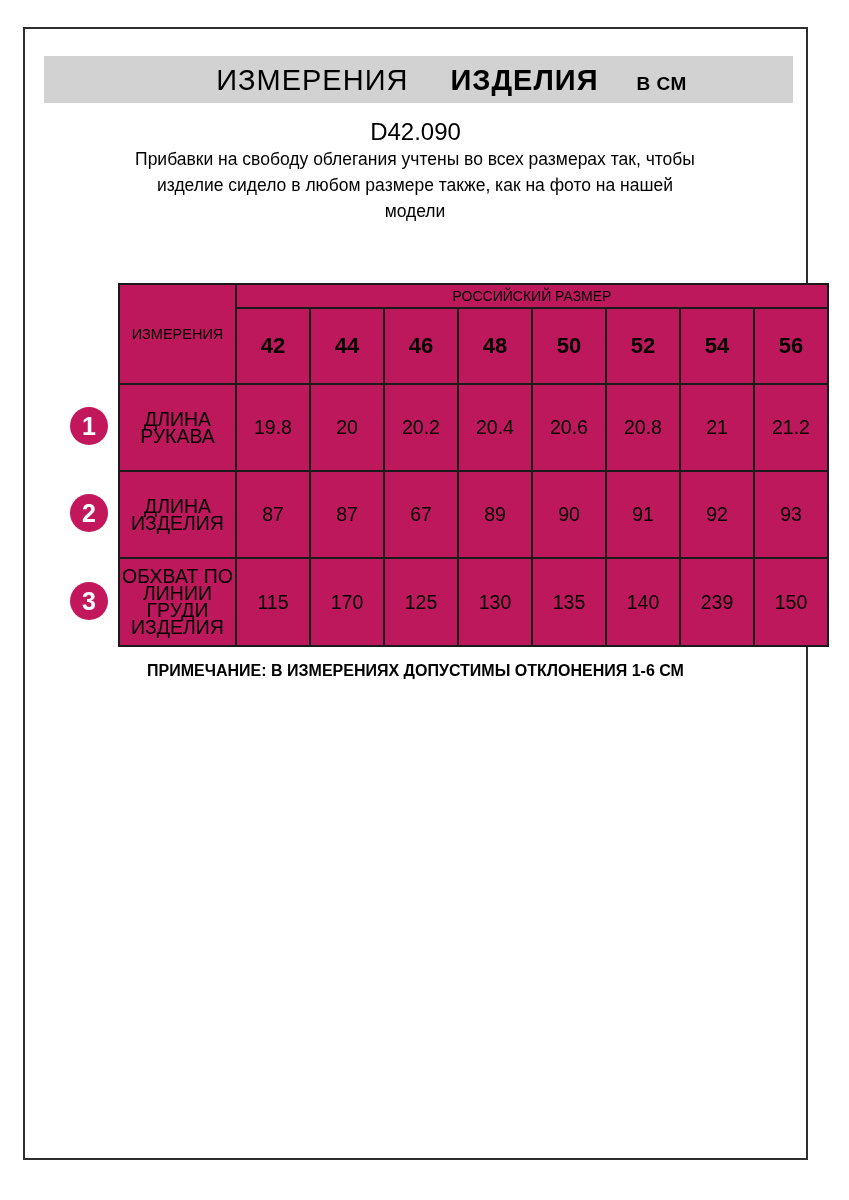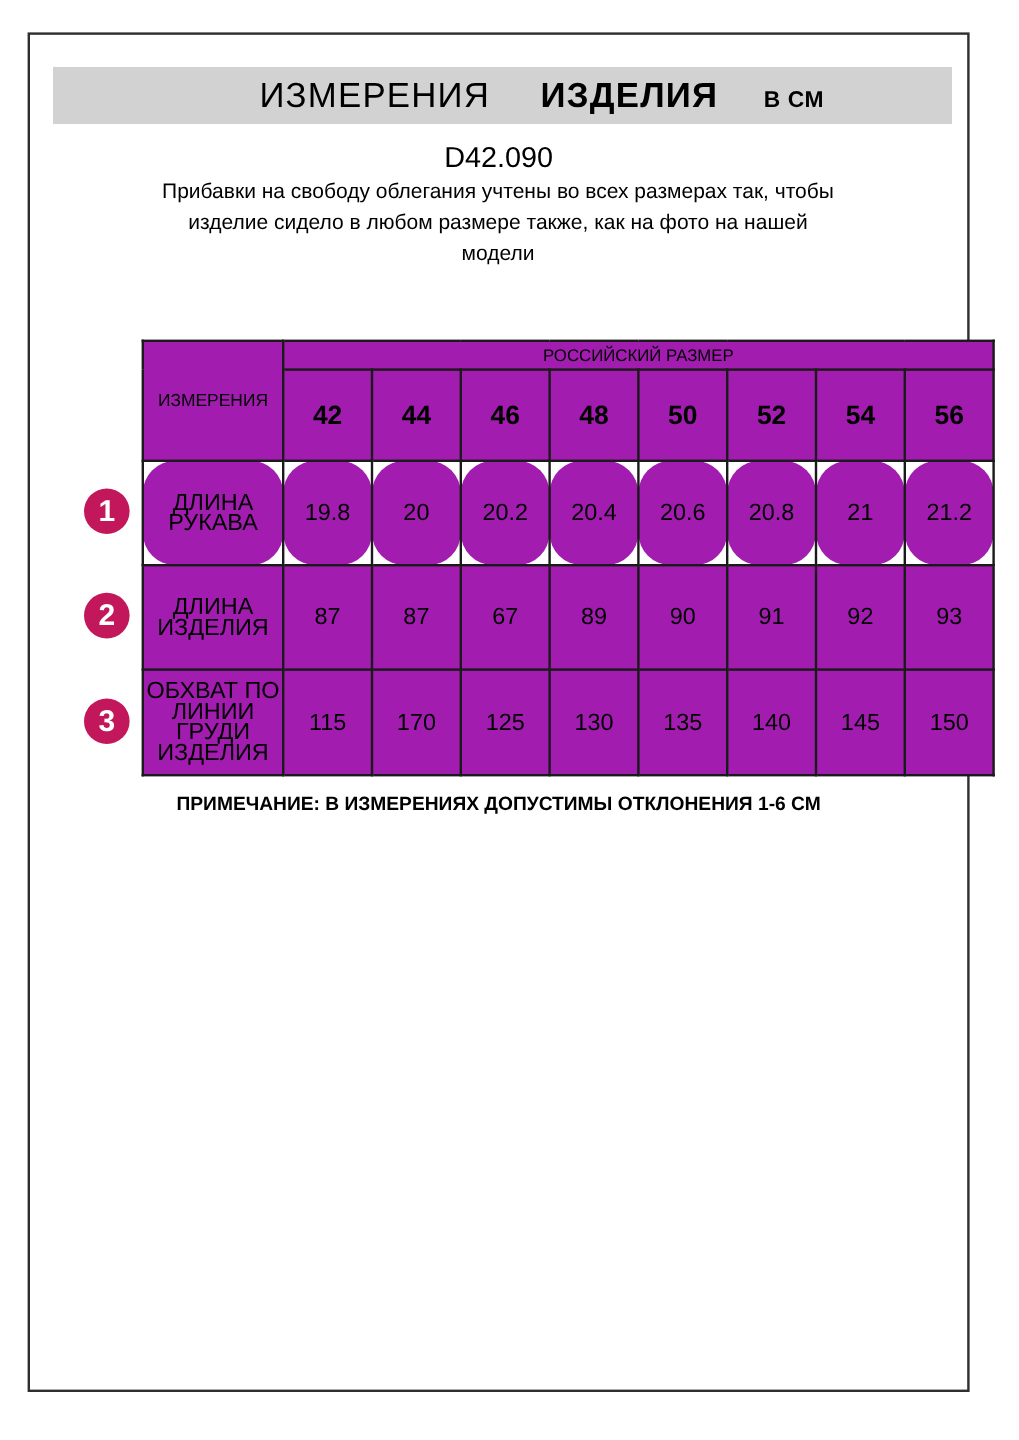--- a/index.html
+++ b/index.html
@@ -38,27 +38,27 @@
     text-align:center; font-size:17.5px; line-height:26px;
     white-space:pre-line;
   }
   table.meas {
     position:absolute; left:118px; top:283px;
     border-collapse:collapse; table-layout:fixed;
   }
   table.meas td {
     border:2px solid #1a1a1a;
     text-align:center; vertical-align:middle;
-    padding:0; background:#a21caf;
+    padding:0; background:#be185d;
   }
   td.corner   { width:117px; font-size:14.5px; }
   td.group    { height:24px; font-size:14px; }
   tr.r-sizes td { height:76px; font-size:22px; font-weight:700; width:74px; }
   tr.r-data td  { font-size:19.5px; }
-  tr.r-data-1 td { height:87px;border-radius:27px; }
+  tr.r-data-1 td { height:87px; }
   tr.r-data-2 td { height:87px; }
   tr.r-data-3 td { height:88px; }
   td.rlabel { font-size:13.5px; line-height:17px; white-space:pre-line; font-weight:400; }
   .marker {
     position:absolute; left:70px;
     width:38px; height:38px; border-radius:50%;
     background:#c2185b;
     color:#fff; font-size:25px; font-weight:700;
     display:flex; align-items:center; justify-content:center;
   }
@@ -131,21 +131,21 @@
   <tr class="r-data r-data-3">
     <td class="rlabel">ОБХВАТ ПО
 ЛИНИИ ГРУДИ
 ИЗДЕЛИЯ</td>
     <td>115</td>
     <td>170</td>
     <td>125</td>
     <td>130</td>
     <td>135</td>
     <td>140</td>
-    <td>145</td>
+    <td>239</td>
     <td>150</td>
   </tr>
 </tbody>
   </table>
 
 <div class="marker marker-1">1</div>
 <div class="marker marker-2">2</div>
 <div class="marker marker-3">3</div>
 
 <div class="note">ПРИМЕЧАНИЕ: В ИЗМЕРЕНИЯХ ДОПУСТИМЫ ОТКЛОНЕНИЯ 1-6 СМ</div>

